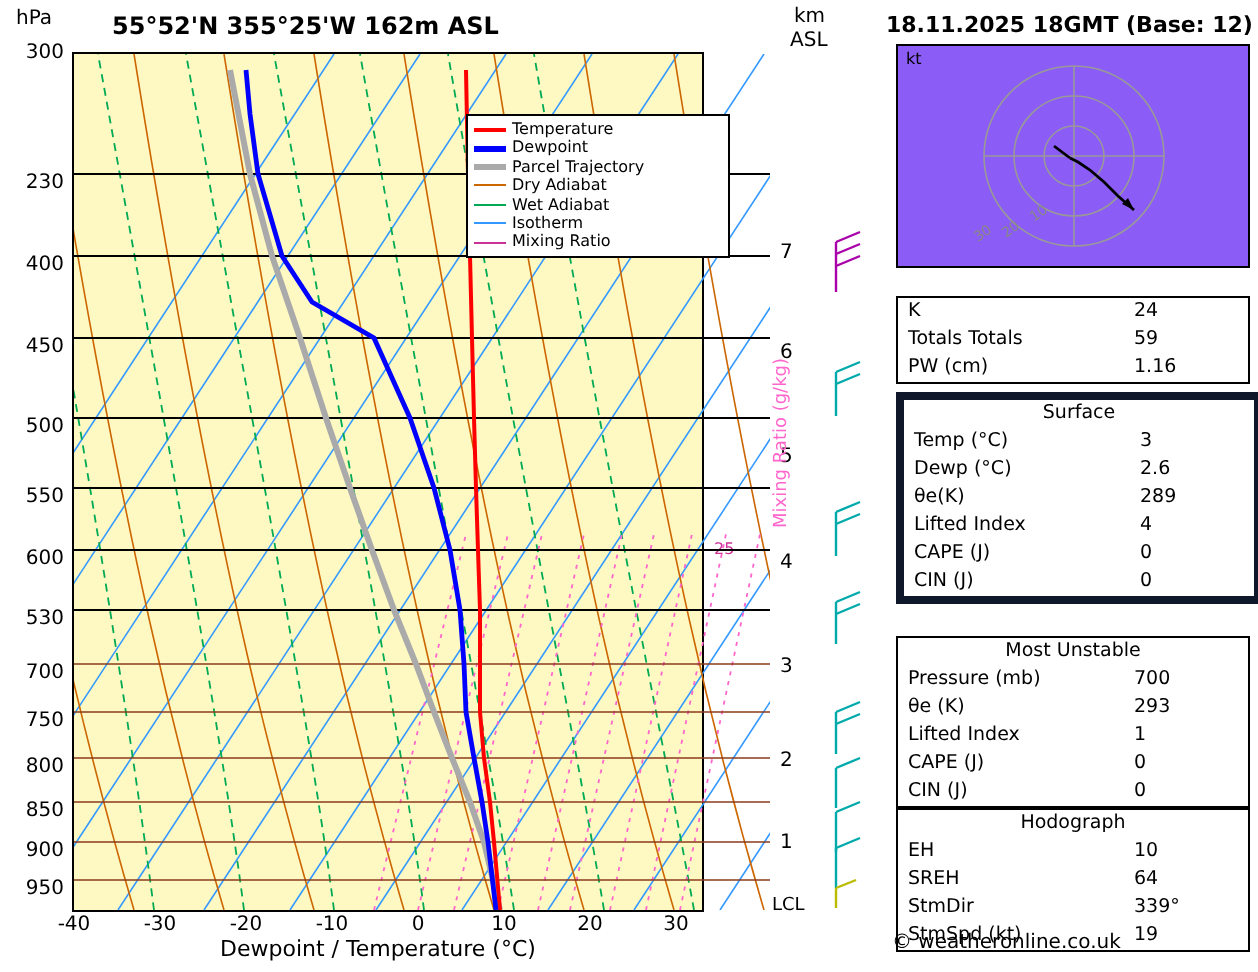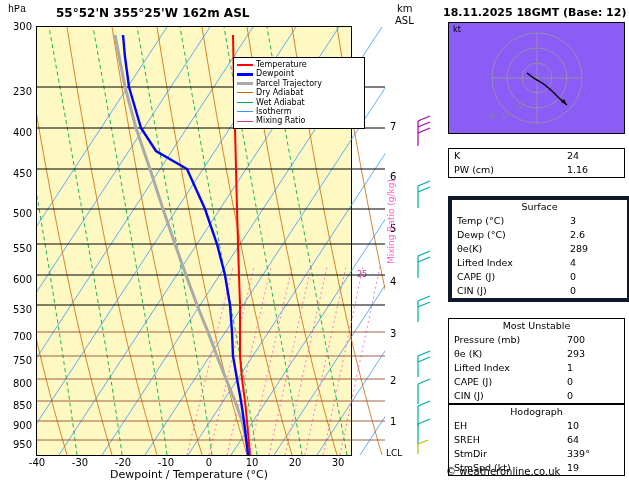--- a/index.html
+++ b/index.html
@@ -1,21 +1,21 @@
 <!DOCTYPE html>
 <html><head>
 <meta charset="utf-8">
 <style>
   html,body{margin:0;padding:0;}
   body{width:629px;height:486px;background:#ffffff;font-family:"DejaVu Sans",sans-serif;overflow:hidden;position:relative;}
   .root{position:absolute;left:0;top:0;width:629px;height:486px;}
 
   
   #skewt-panel{position:absolute;left:0;top:0;width:440px;height:486px;}
-  #hpa-label{position:absolute;left:8px;top:4px;font-size:10px;font-family:Liberation Mono, monospace;}
+  #hpa-label{position:absolute;left:8px;top:4px;font-size:10px;}
   #title-main{position:absolute;left:56px;top:6px;font-size:12px;font-weight:bold;letter-spacing:0px;}
   #km-label{position:absolute;left:397px;top:3px;font-size:10px;}
   #asl-label{position:absolute;left:395px;top:15px;font-size:10px;}
   #plot{position:absolute;left:36px;top:26px;width:316px;height:430px;border:1px solid #000;box-sizing:border-box;background:#fef9c3;}
   #plot svg{position:absolute;left:0;top:0;}
   .ytick{position:absolute;font-size:10px;text-align:right;width:30px;left:2px;}
   .xtick{position:absolute;font-size:10px;text-align:center;width:30px;}
   #xaxis-label{position:absolute;left:110px;top:468px;font-size:11px;}
   #legend{position:absolute;left:196px;top:30px;width:124px;background:#fff;border:1px solid #000;padding:2px 3px;font-size:8px;line-height:9.4px;}
   .legrow{display:flex;align-items:center;height:9.4px;}
@@ -278,20 +278,24 @@
         <path d="M 86 56 L 78 50" stroke="#000000" stroke-width="1.4" fill="none"></path>
       </svg>
     </div>
 
     <div id="tbl-1" class="tbl">
       <div class="trow">
         <span class="k">K</span>
         <span class="v">24</span>
       </div>
       <div class="trow">
+        <span class="k">Totals Totals</span>
+        <span class="v">59</span>
+      </div>
+      <div class="trow">
         <span class="k">PW (cm)</span>
         <span class="v">1.16</span>
       </div>
     </div>
 
     <div id="tbl-2" class="tbl">
       <div class="thead">Surface</div>
       <div class="trow">
         <span class="k">Temp (°C)</span>
         <span class="v">3</span>

